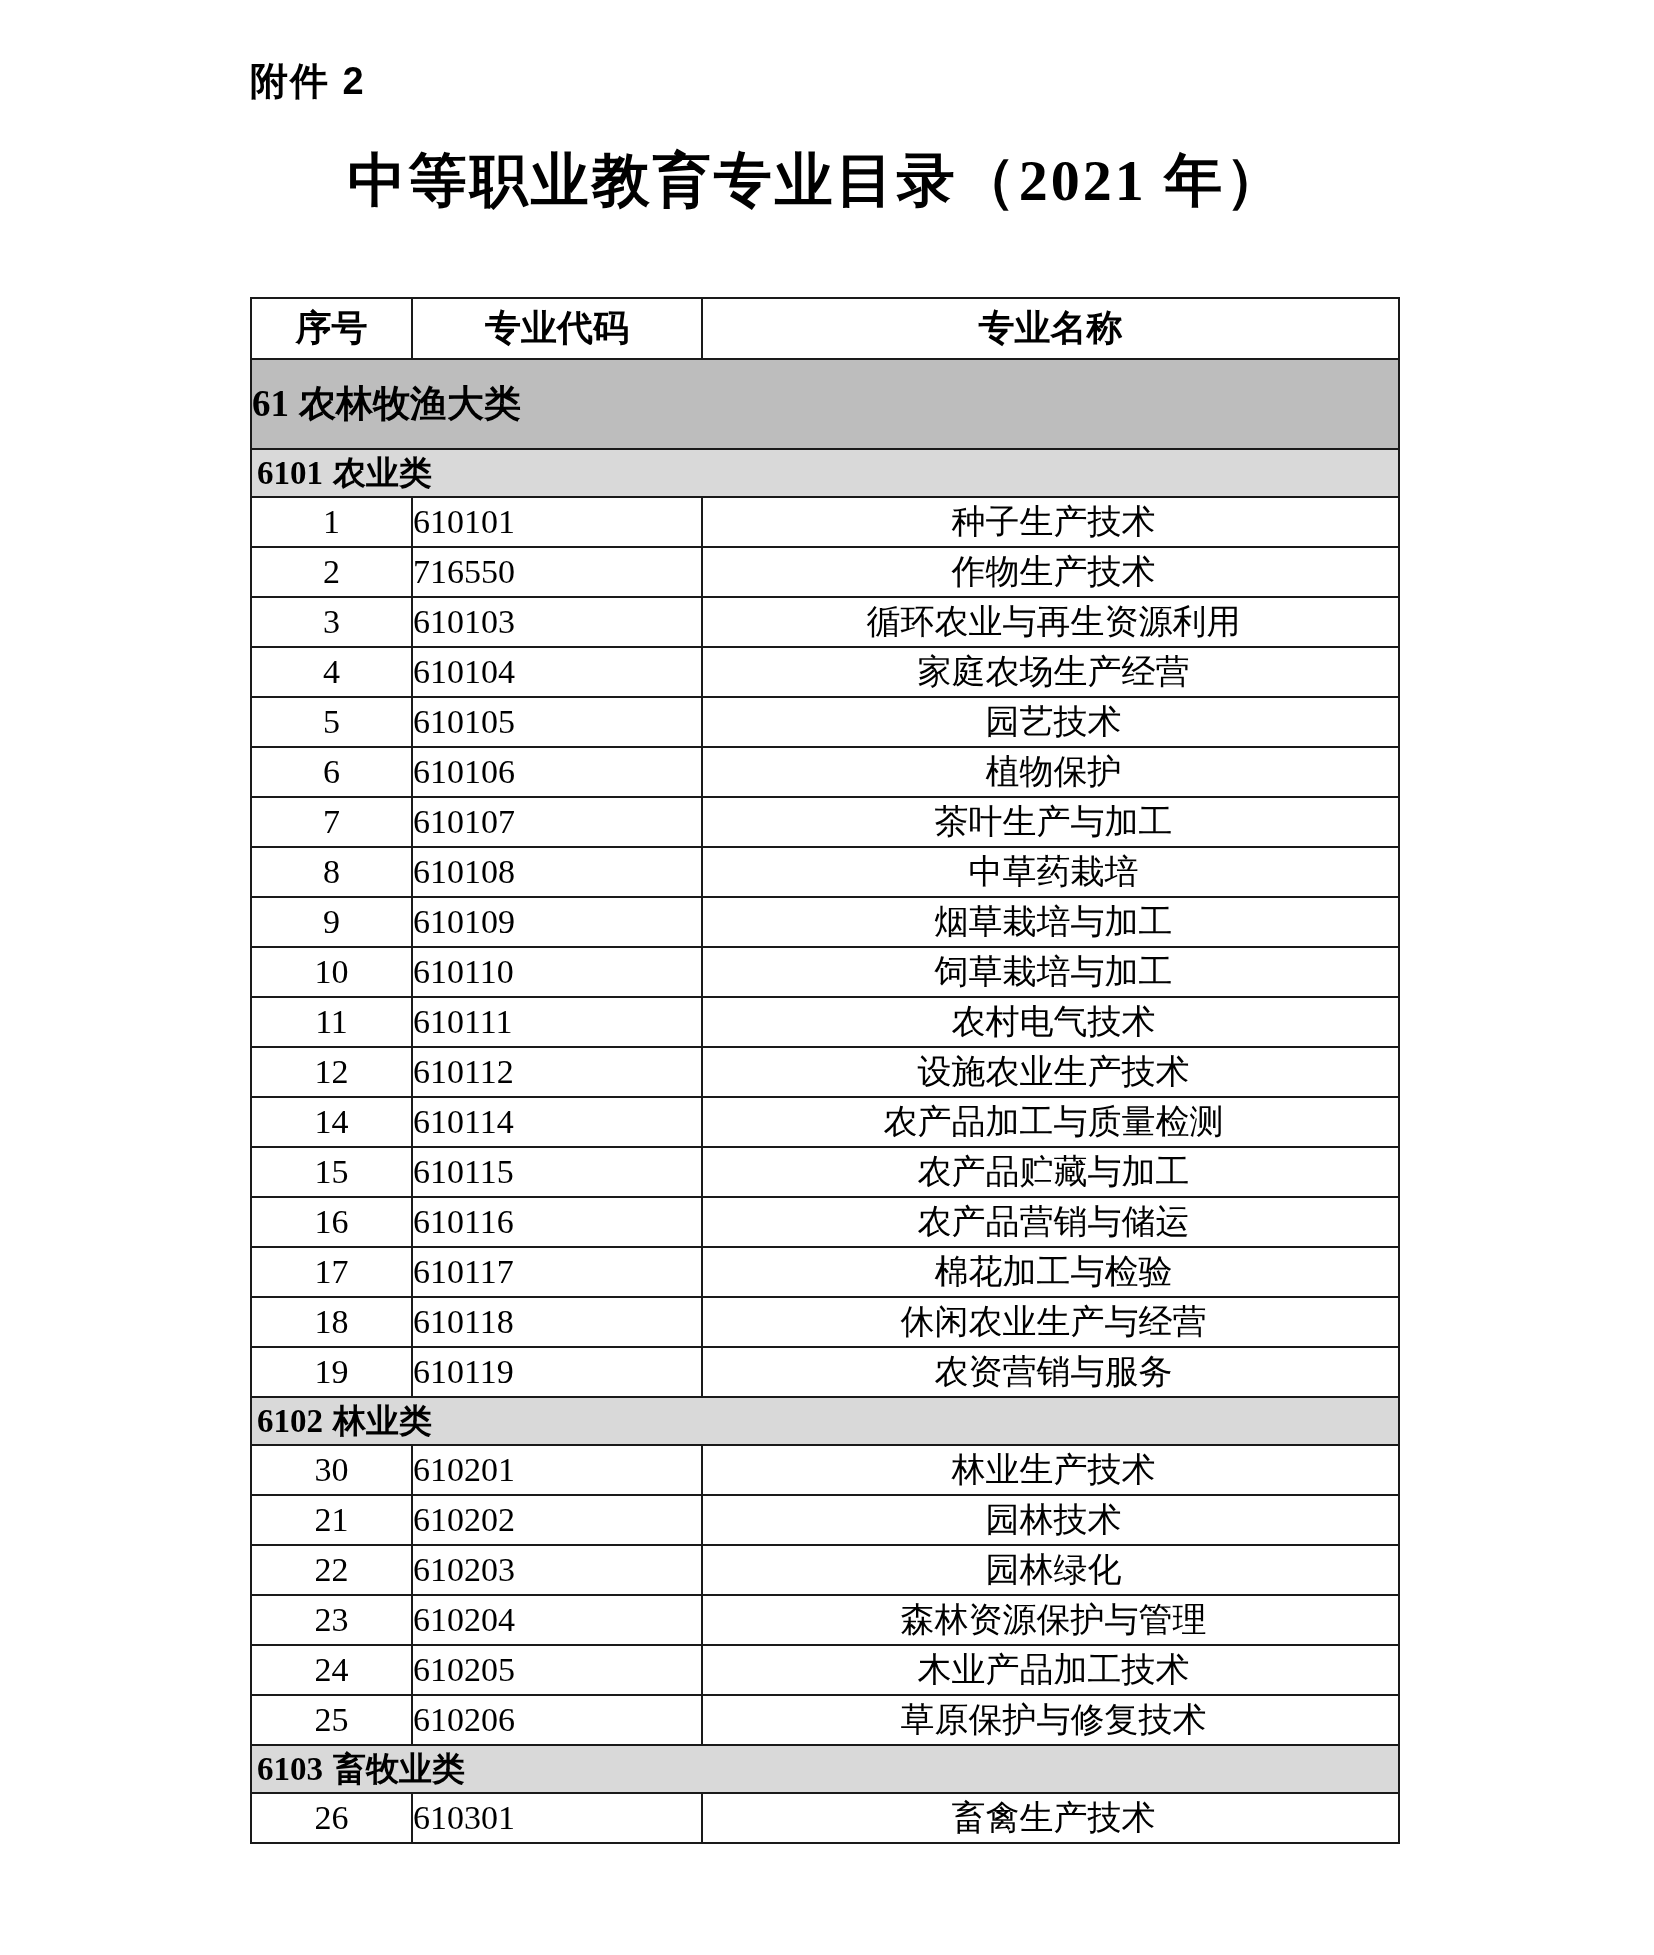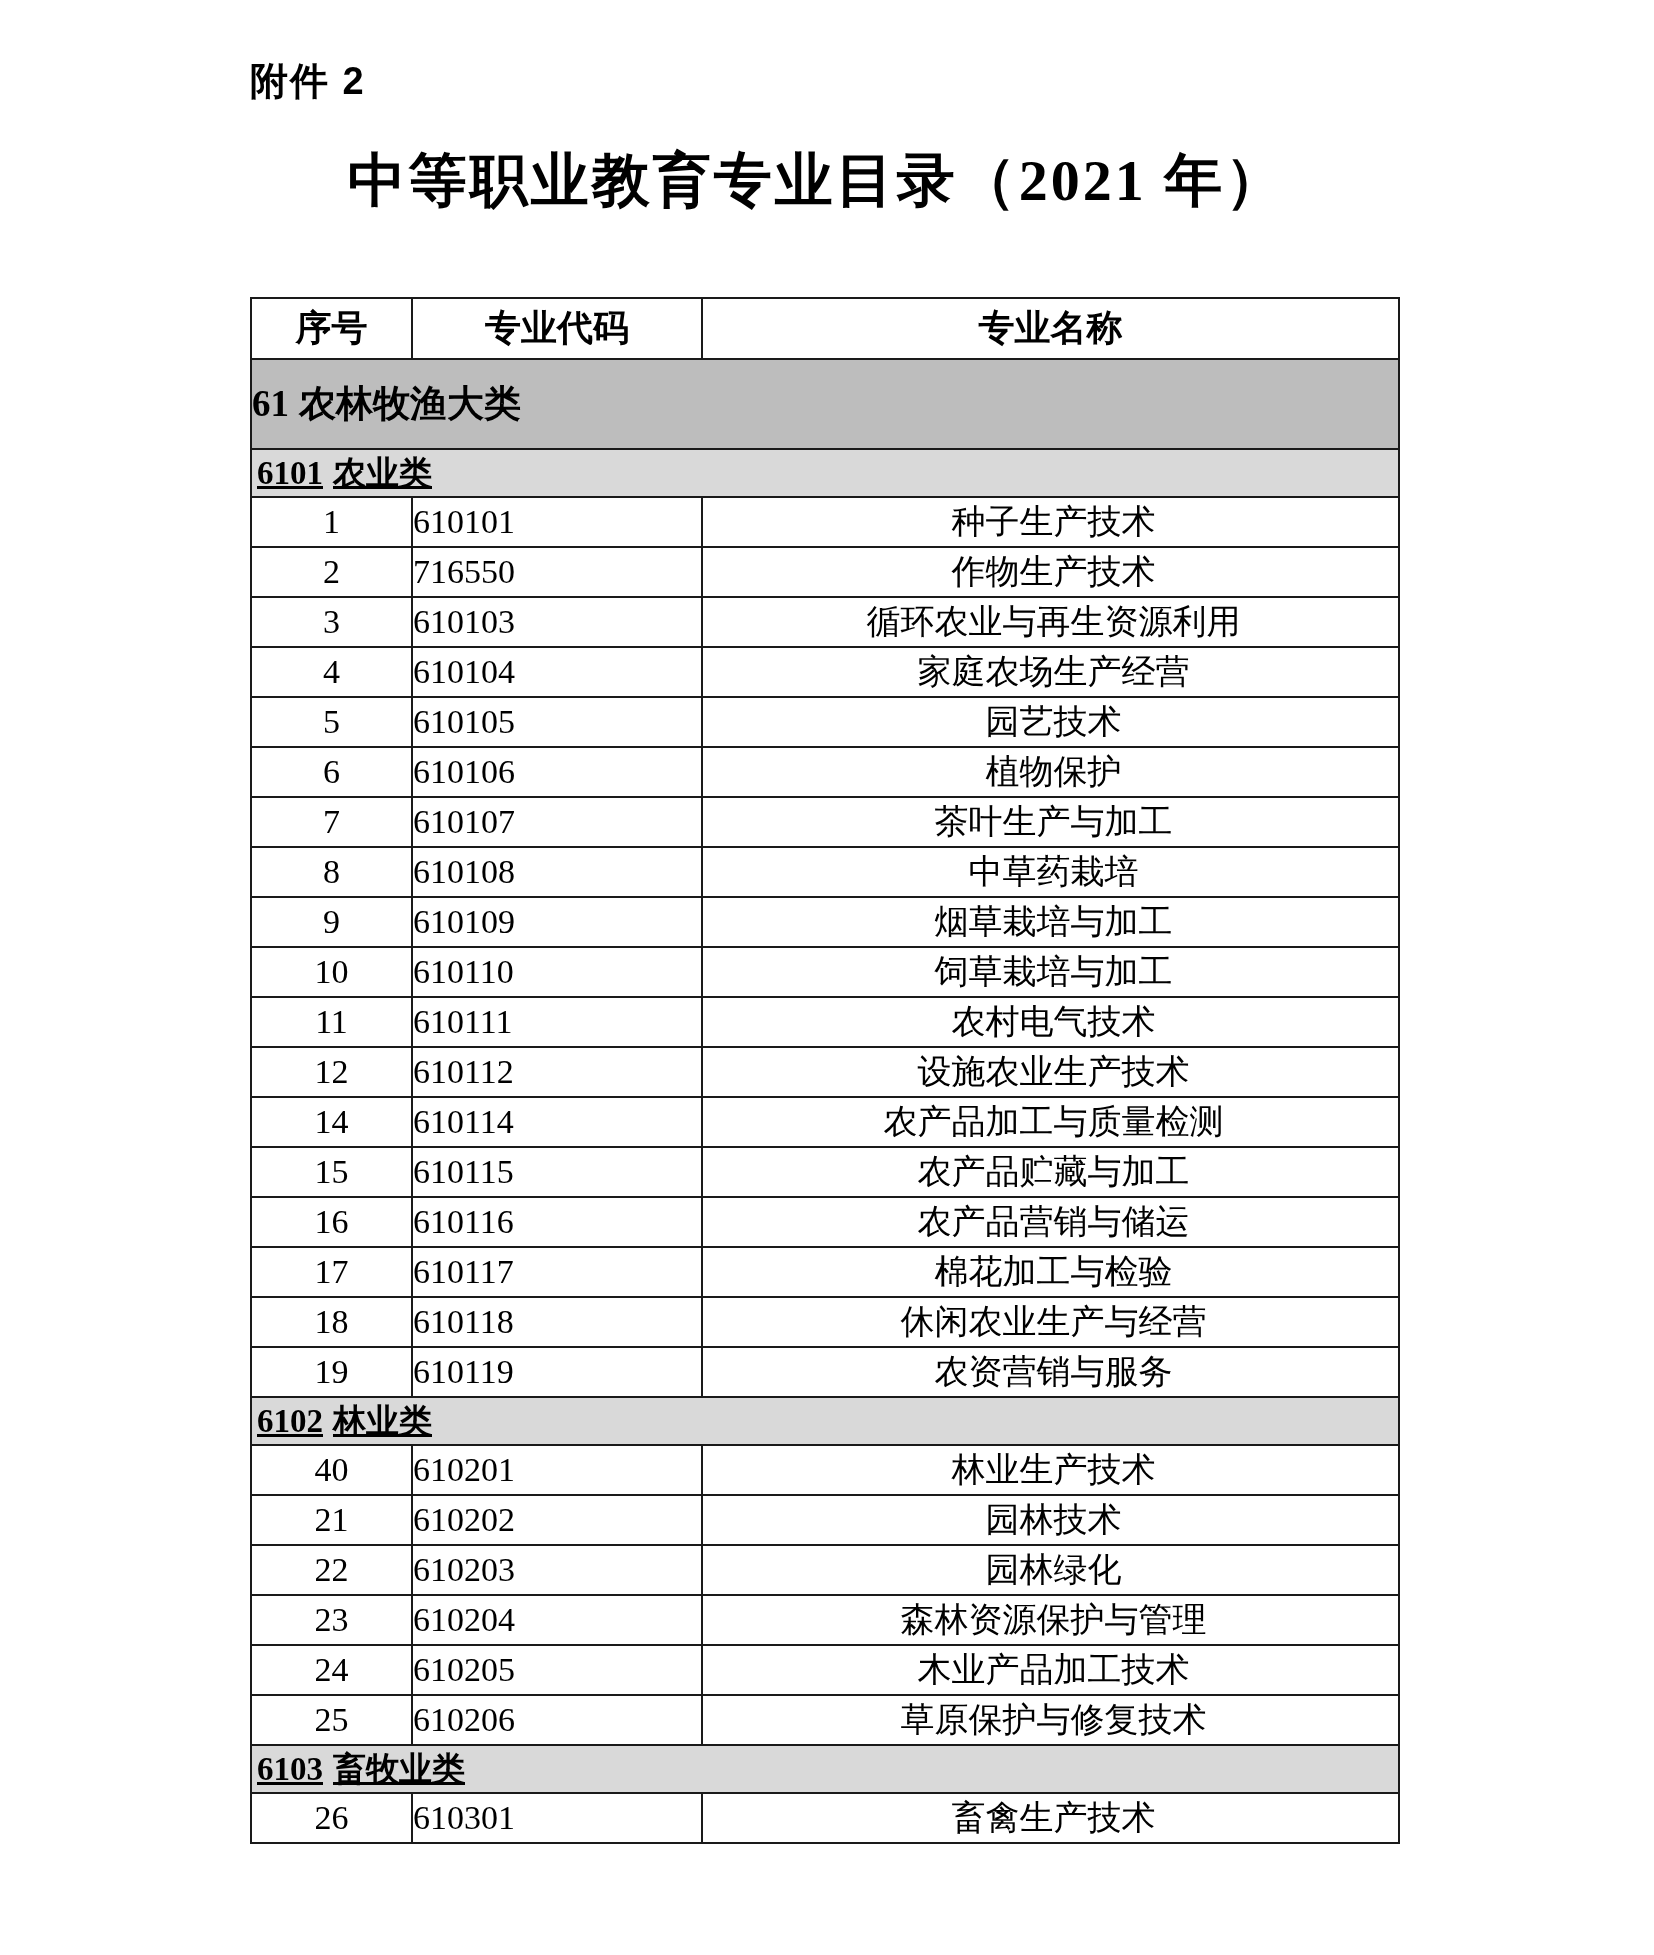--- a/index.html
+++ b/index.html
@@ -53,21 +53,20 @@
     background: var(--major-bg);
     font-family: "Liberation Sans", "DejaVu Sans", sans-serif;
     font-weight: bold; font-size: 37px;
   }
   tr.section-sub { height: 48px; }
   tr.section-sub td {
     background: var(--sub-bg);
     font-family: "Liberation Sans", "DejaVu Sans", sans-serif;
     font-weight: bold; font-size: 33px;
     padding-left: 5px;
-    text-decoration: underline;
   }
   tr.section-major td .sec-num, tr.section-sub td .sec-num {
     font-family: "Liberation Serif", "DejaVu Serif", serif;
     font-weight: bold;
     margin-right: 10px;
   }
   tr.data-row { height: 50px; }
   tr.data-row td { font-size: 34px; background: #ffffff; }
   td.cell-index { text-align: center; }
   td.cell-code  { text-align: left; }
@@ -190,21 +189,21 @@
         </tr>
         <tr class="data-row">
           <td class="cell-index">19</td>
           <td class="cell-code">610119</td>
           <td class="cell-name">农资营销与服务</td>
         </tr>
         <tr class="section-sub">
           <td colspan="3"><span class="sec-num">6102</span><span>林业类</span></td>
         </tr>
         <tr class="data-row">
-          <td class="cell-index">40</td>
+          <td class="cell-index">30</td>
           <td class="cell-code">610201</td>
           <td class="cell-name">林业生产技术</td>
         </tr>
         <tr class="data-row">
           <td class="cell-index">21</td>
           <td class="cell-code">610202</td>
           <td class="cell-name">园林技术</td>
         </tr>
         <tr class="data-row">
           <td class="cell-index">22</td>

